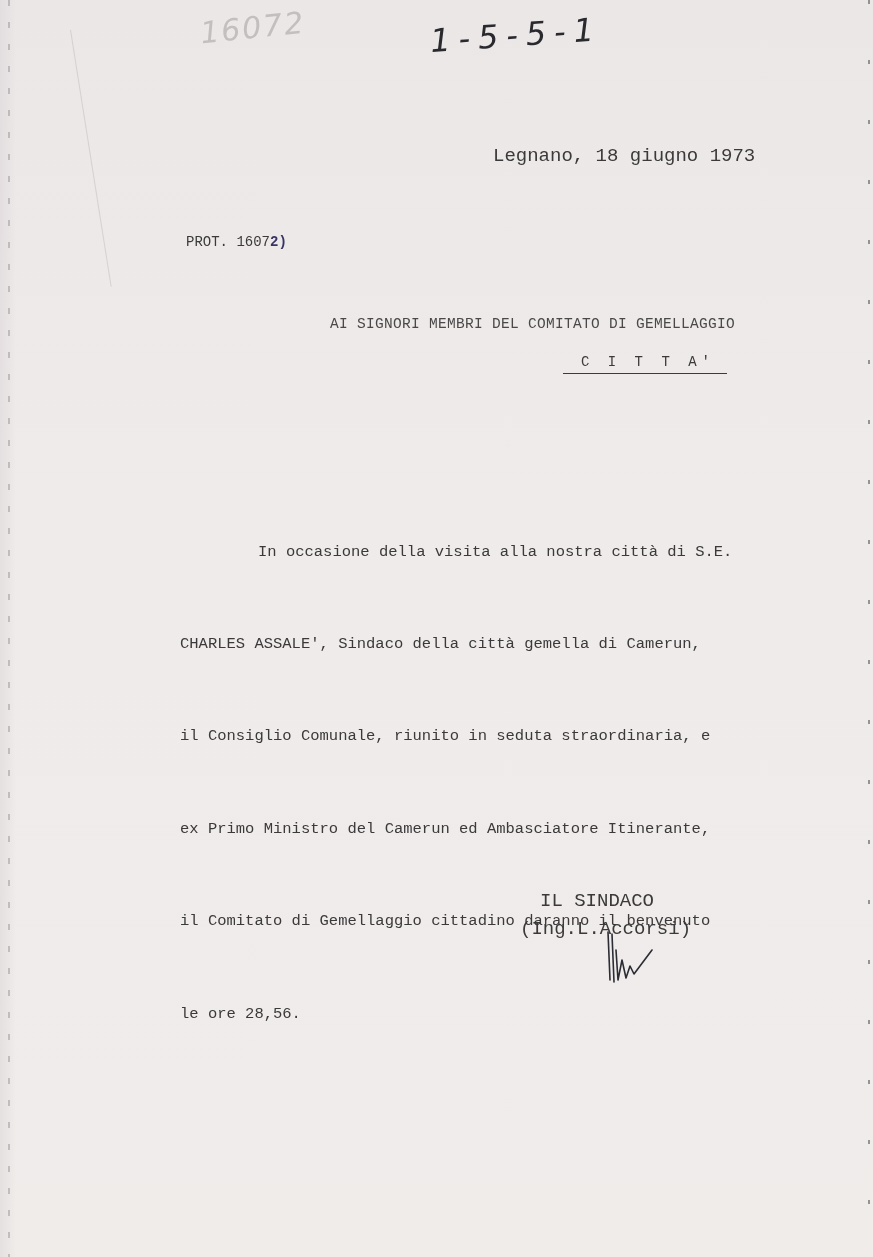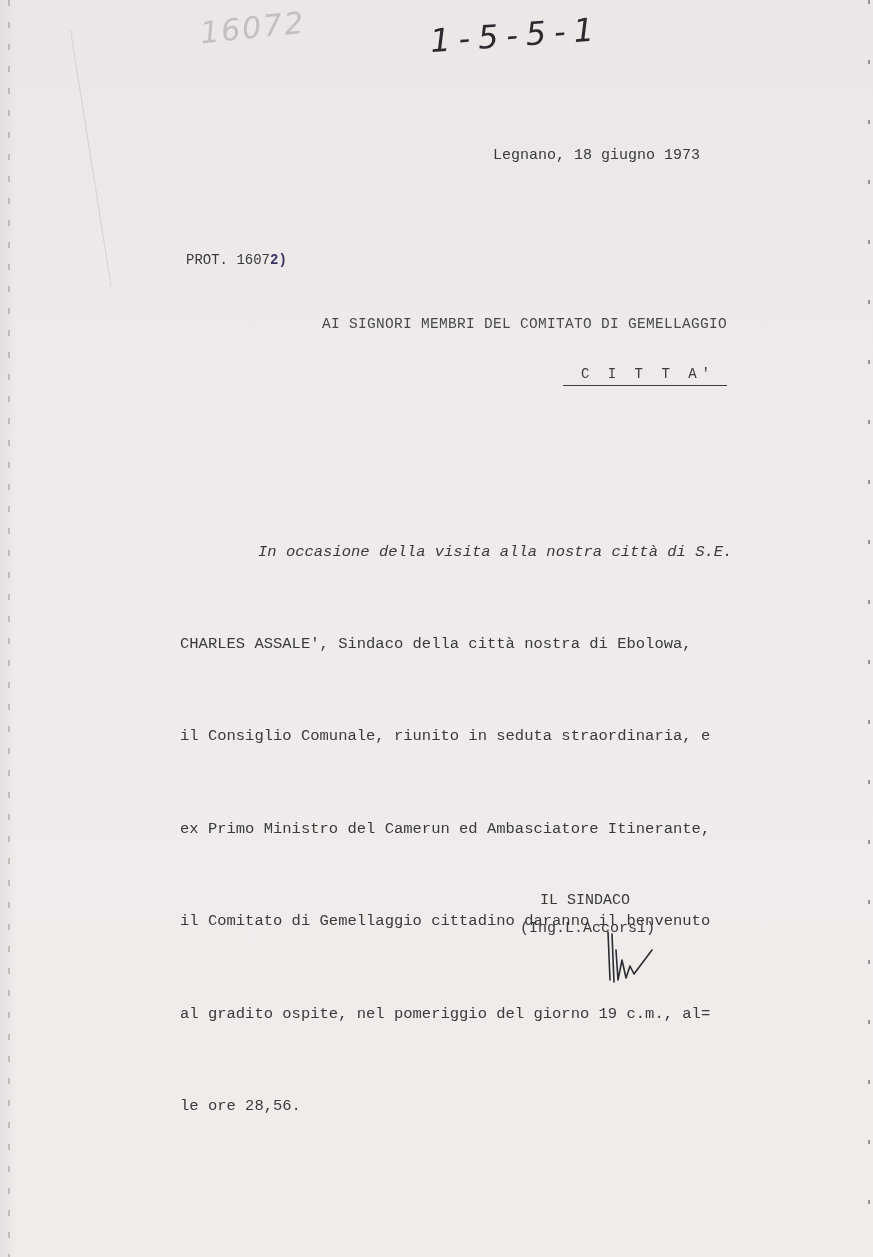--- a/index.html
+++ b/index.html
@@ -57,63 +57,61 @@
     }
     .hw-ink {
       left: 430px; top: 16px;
       font-size: 32px;
       color: #2a2a2e;
       transform: rotate(-4deg);
       letter-spacing: 8px;
     }
     .typed {
       position: absolute;
-      font-size: 15px;
+      font-size: 19px;
       line-height: 30px;
       white-space: pre;
       color: #3b3939;
     }
     .date {
       left: 493px; top: 141px;
     }
     .prot {
-      left: 186px; top: 245px;
+      left: 186px; top: 227px;
       font-size: 14px;
     }
     .prot .prot-mark {
       color: #3a3466;
       font-weight: bold;
     }
     .addressee {
-      left: 322px; top: 309px;
+      left: 330px; top: 309px;
       font-size: 14.5px;
       letter-spacing: 0.3px;
       color: #4a4848;
     }
     .citta {
       left: 563px; top: 351px;
       font-size: 14px;
       letter-spacing: 5px;
       border-bottom: 1.5px solid #3c3a3a;
       padding: 0 12px 0 18px;
       line-height: 22px;
-      margin-top: 12px;
     }
     .body {
       left: 180px; top: 475px;
       font-size: 15.5px;
       line-height: 30.8px;
     }
     .body .line {
       display: block;
       height: 30.8px;
     }
     .body .indent {
       padding-left: 78px;
-      font-style: italic;
     }
     .body .gap {
       height: 16px;
     }
     .sign-title {
       left: 540px; top: 886px;
     }
     .sign-name {
       left: 520px; top: 914px;
     }
@@ -136,25 +134,24 @@
 
   <div class="typed date">Legnano, 18 giugno 1973</div>
 
   <div class="typed prot"><span>PROT. 1607</span><span class="prot-mark">2)</span></div>
 
   <div class="typed addressee">AI SIGNORI MEMBRI DEL COMITATO DI GEMELLAGGIO</div>
   <div class="typed citta">C I T T A'</div>
 
   <div class="typed body">
     <span class="line indent">In occasione della visita alla nostra città di S.E.</span>
-    <span class="line">CHARLES ASSALE', Sindaco della città nostra di Ebolowa,</span>
+    <span class="line">CHARLES ASSALE', Sindaco della città gemella di Camerun,</span>
     <span class="line">il Consiglio Comunale, riunito in seduta straordinaria, e</span>
     <span class="line">ex Primo Ministro del Camerun ed Ambasciatore Itinerante,</span>
     <span class="line">il Comitato di Gemellaggio cittadino daranno il benvenuto</span>
-    <span class="line">al gradito ospite, nel pomeriggio del giorno 19 c.m., al=</span>
     <span class="line">le ore 28,56.</span>
     <span class="line gap"></span>
     
     
     
     
   </div>
 
   <div class="typed sign-title">IL SINDACO</div>
   <div class="typed sign-name">(Ing.L.Accorsi)</div>

